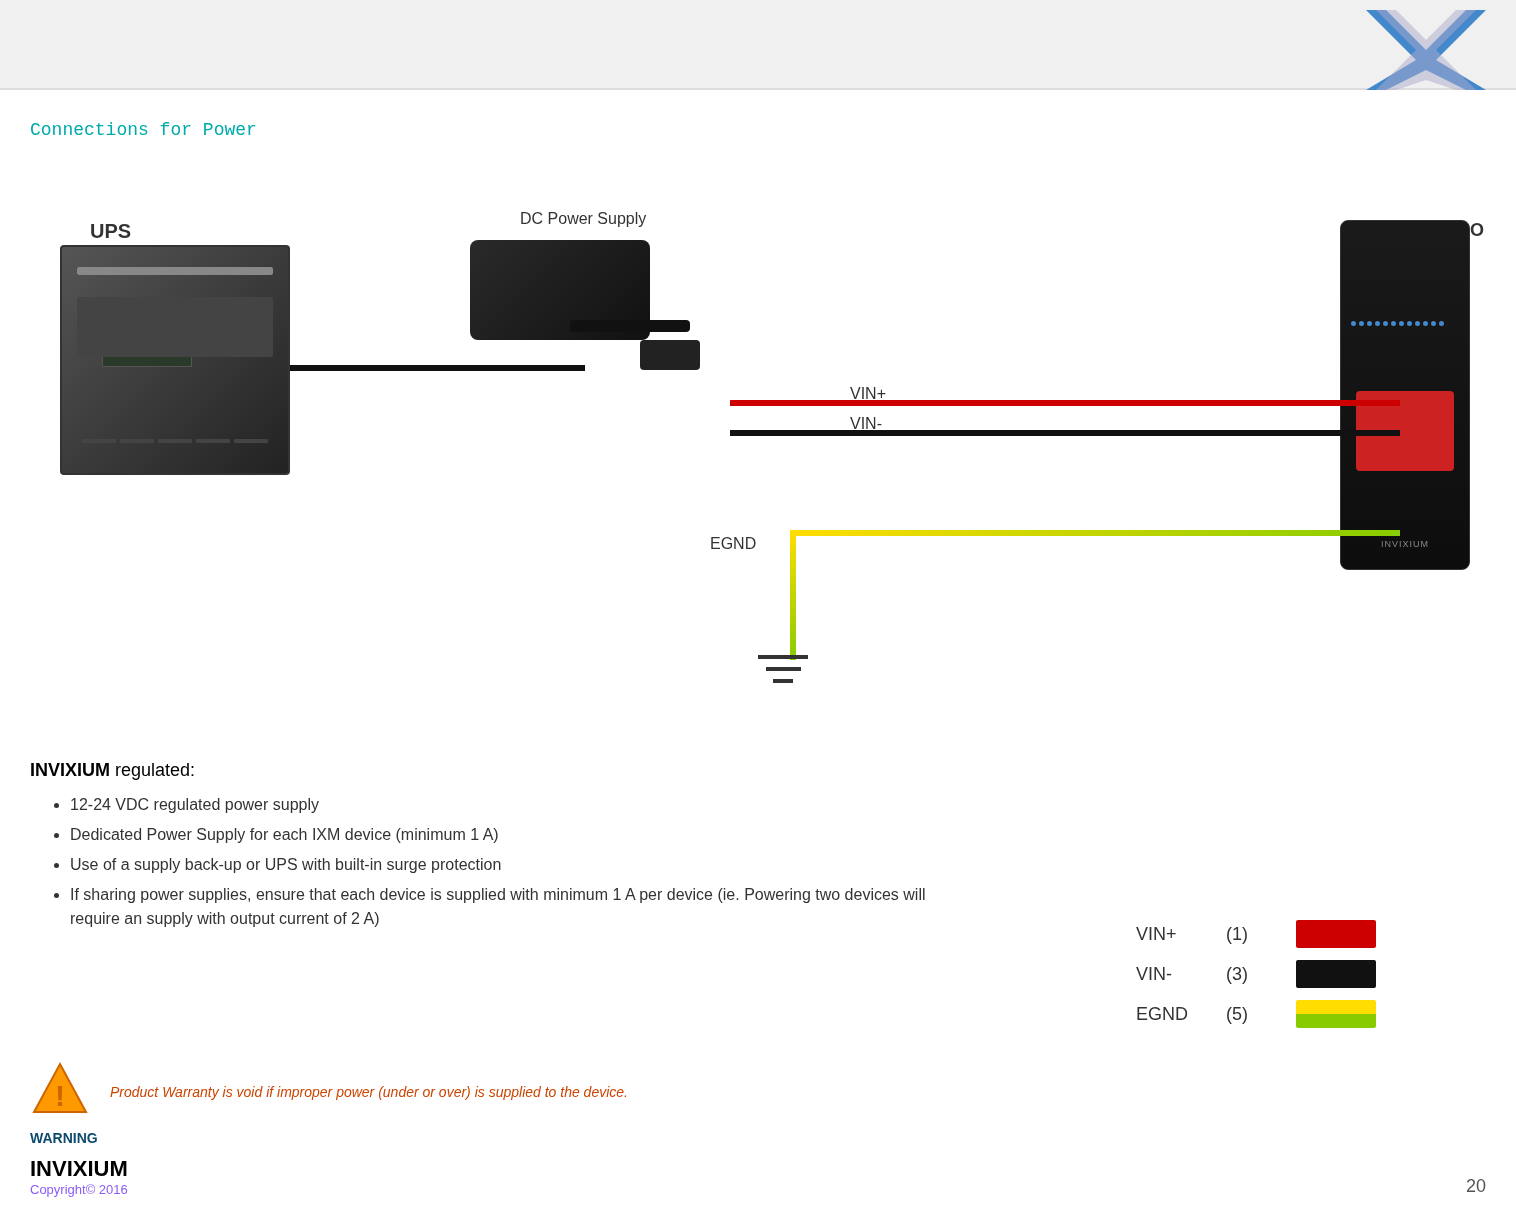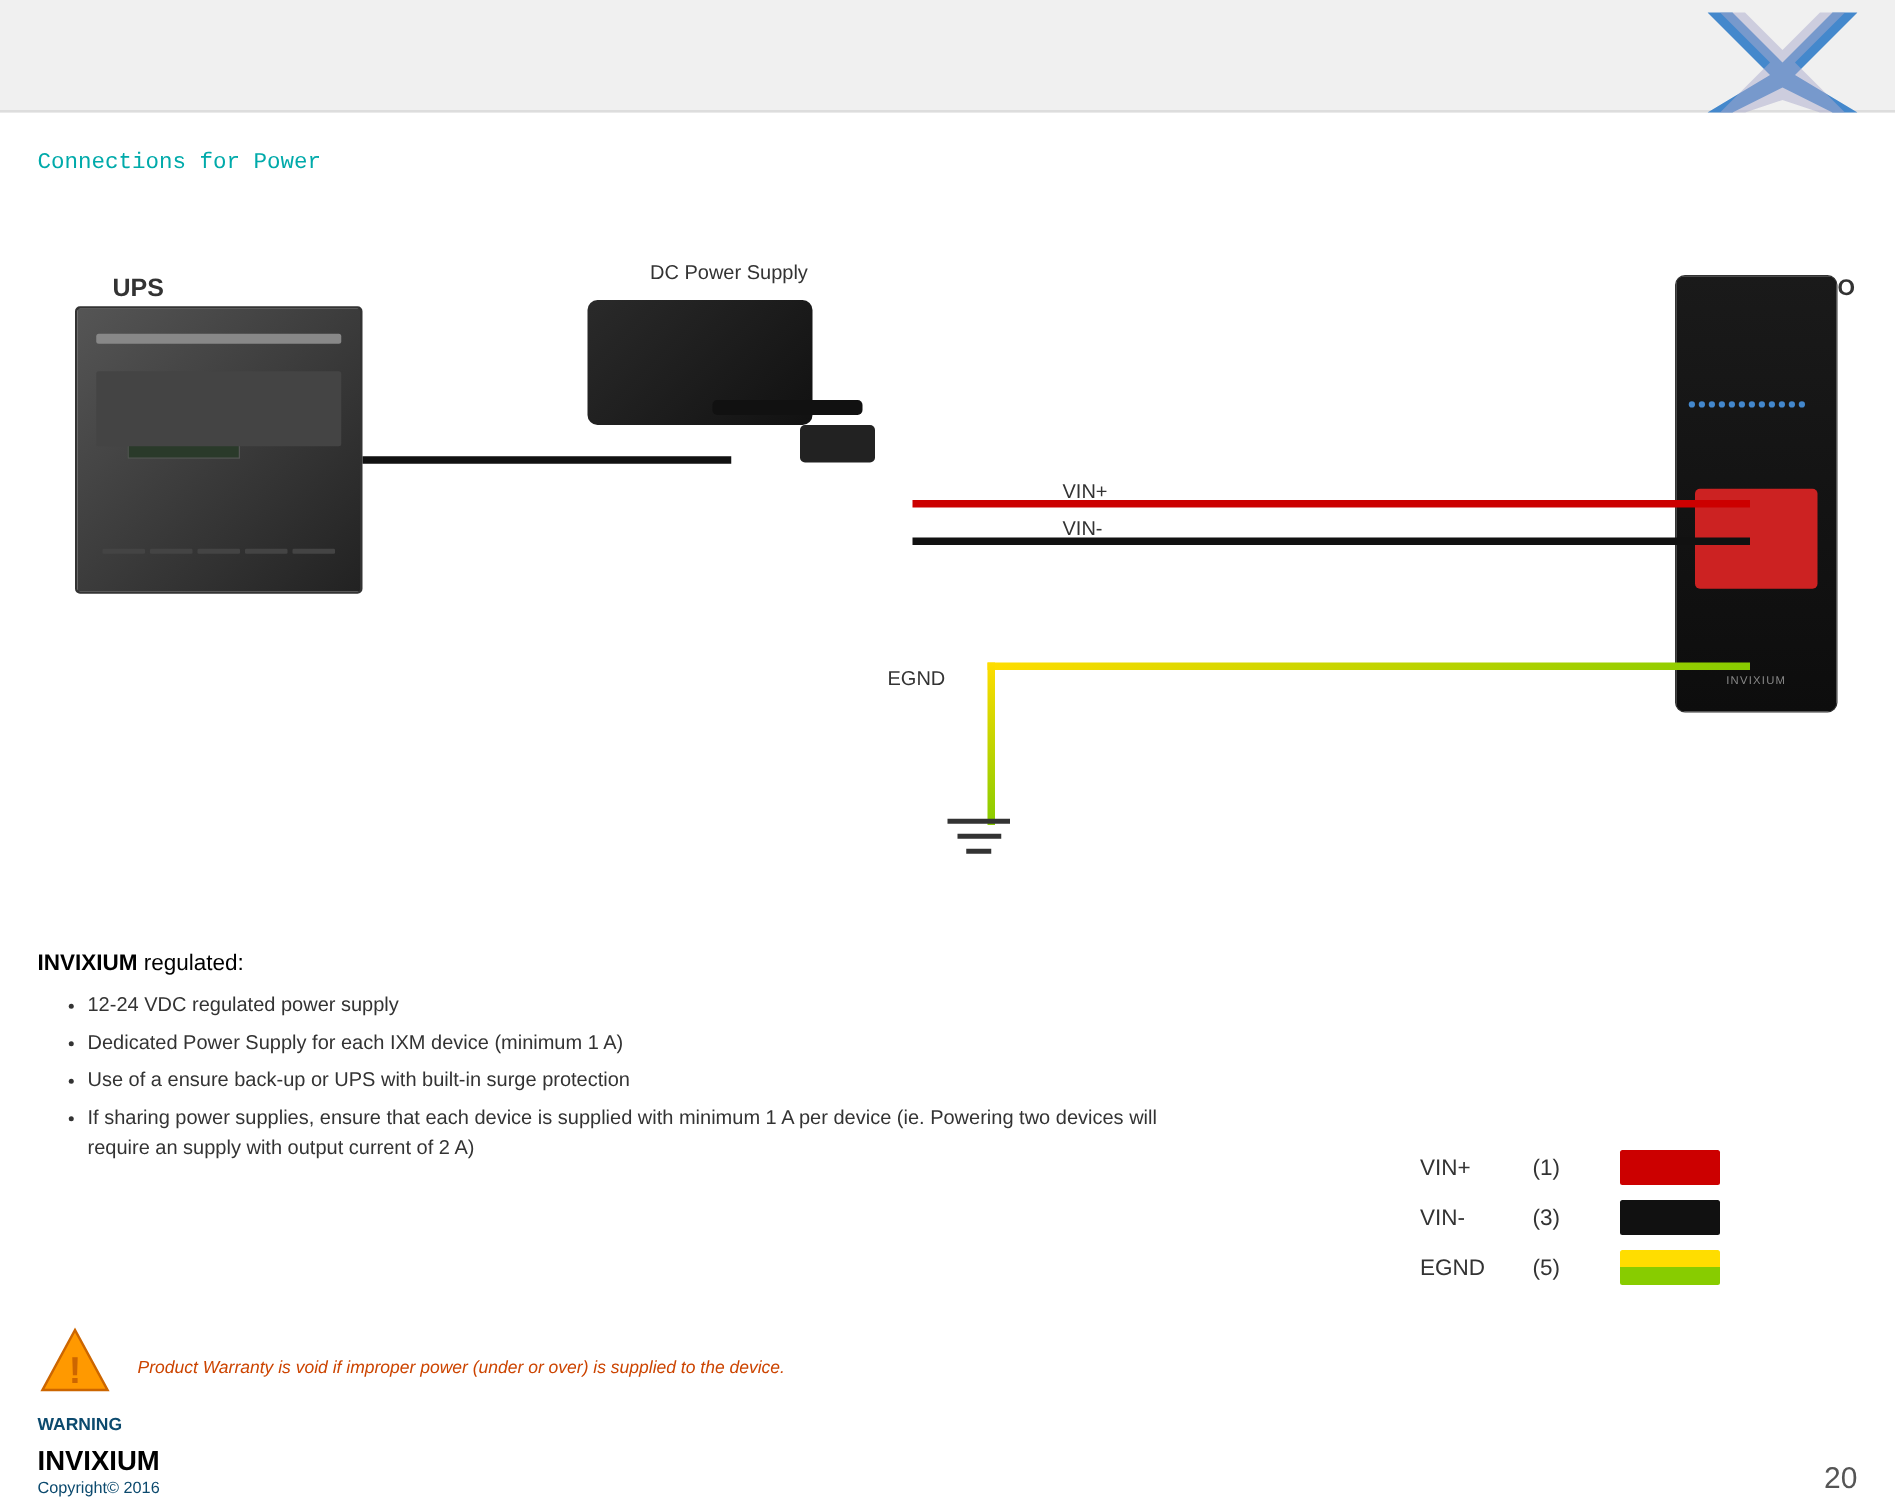--- a/index.html
+++ b/index.html
@@ -402,24 +402,24 @@
       align-items: flex-end;
     }
     .footer-brand {
       font-size: 22px;
       font-weight: bold;
       font-variant: small-caps;
       color: #000;
     }
     .footer-copy {
       font-size: 13px;
-      color: #0c4a6e;
+      color: #8b5cf6;
     }
     .footer-page {
-      font-size: 24px;
+      font-size: 18px;
       color: #555;
     }
 
     
     .invixium-logo-top {
       position: absolute;
       top: 5px;
       right: 30px;
     }
   </style>
@@ -505,21 +505,21 @@
 
 </div>
 
 <div class="recommendations">
   <div class="rec-title">
     <span class="brand">INVIXIUM</span><span> regulated:</span>
   </div>
   <ul class="rec-list">
     <li class="rec-item">12-24 VDC regulated power supply</li>
     <li class="rec-item">Dedicated Power Supply for each IXM device (minimum 1 A)</li>
-    <li class="rec-item">Use of a ensure back-up or UPS with built-in surge protection</li>
+    <li class="rec-item">Use of a supply back-up or UPS with built-in surge protection</li>
     <li class="rec-item">If sharing power supplies, ensure that each device is supplied with minimum 1 A per device (ie. Powering two devices will require an supply with output current of 2 A)</li>
   </ul>
 </div>
 
 <div class="bottom-connector">
   <div class="connector-table">
     <div class="connector-row">
       <span class="connector-name">VIN+</span>
       <span class="connector-num">(1)</span>
       <div class="connector-color color-red"></div>

